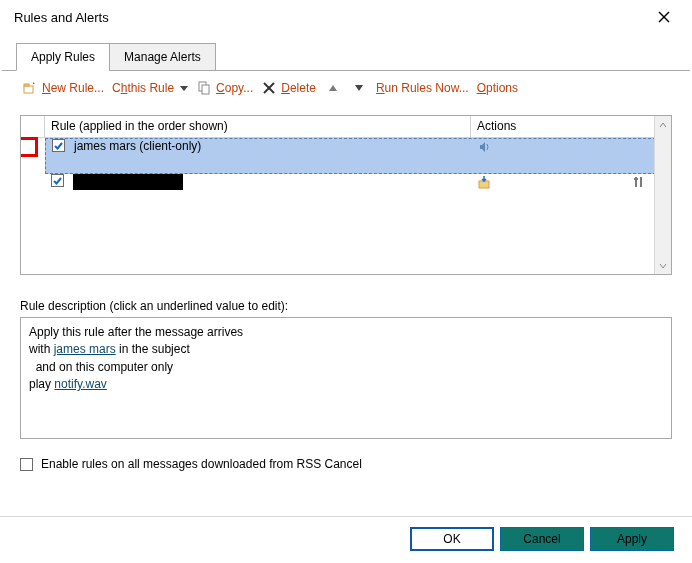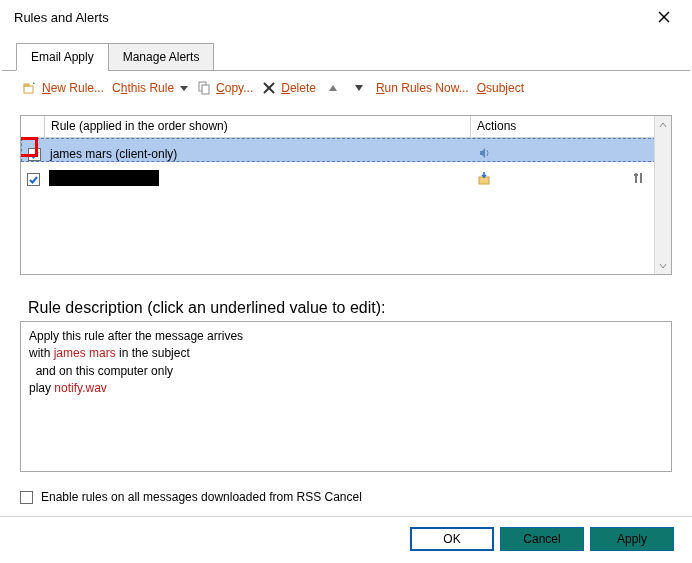--- a/index.html
+++ b/index.html
@@ -60,21 +60,21 @@
       display: flex; background: #fff; border-bottom: 1px solid #d0d0d0; height: 22px;
     }
     .list-header .col {
       padding: 3px 6px; border-right: 1px solid #d0d0d0; font-size: 12px;
     }
     .col-check { width: 24px; flex: none; }
     .col-rule { flex: 1; }
     .col-actions { width: 200px; flex: none; }
     .list-body { position: relative; }
     .row {
-      display: flex; align-items: flex-end; height: 24px; position: relative;
+      display: flex; align-items: flex-start; height: 36px; position: relative; margin-left: 24px;
     }
     .row.selected {
       background: #b0cbee; border: 1px dashed #5a7aa8;
     }
     .row .cell-check {
       width: 24px; flex: none; display: flex; align-items: center; justify-content: center;
     }
     .row .cell-rule { flex: 1; padding-left: 4px; font-size: 12px; display: flex; align-items: center; }
     .row .cell-actions { width: 200px; flex: none; display: flex; align-items: center; gap: 4px; padding-left: 6px; }
     .highlight-box {
@@ -89,25 +89,25 @@
     .checkbox svg { display: none; }
     .redacted { background: #000; width: 110px; height: 16px; }
     .scrollbar {
       position: absolute; right: 0; top: 0; bottom: 0; width: 17px;
       background: #f0f0f0; border-left: 1px solid #d8d8d8;
       display: flex; flex-direction: column; justify-content: space-between; align-items: center;
     }
     .sb-btn {
       width: 17px; height: 17px; display: flex; align-items: center; justify-content: center; color: #888;
     }
-    .desc-label { padding: 12px 20px 4px 28px; font-size: 16px; }
+    .desc-label { padding: 12px 20px 4px 20px; font-size: 12px; }
     .desc-box {
-      margin: 0 20px; border: 1px solid #a8a8a8; height: 151px; padding: 6px 8px; line-height: 1.45;
-    }
-    .desc-box a { color: #b91c1c; cursor: pointer; }
+      margin: 0 20px; border: 1px solid #a8a8a8; height: 122px; padding: 6px 8px; line-height: 1.45;
+    }
+    .desc-box a { color: #0c4a6e; text-decoration: underline; cursor: pointer; }
     .rss-row {
       display: flex; align-items: center; gap: 8px; padding: 18px 20px 8px 20px;
     }
     .footer {
       margin-top: auto; display: flex; justify-content: flex-end; gap: 6px;
       padding: 10px 18px 12px 0; border-top: 1px solid #d8d8d8;
     }
     .btn {
       min-width: 84px; height: 24px; border: 1px solid #0369a1; background: #0f766e;
       cursor: pointer; font-family: inherit; font-size: 12px; padding: 0 10px;
@@ -124,21 +124,21 @@
     <button class="close-btn">
       <svg width="12" height="12" viewBox="0 0 12 12">
         <line class="close-x" x1="1" y1="1" x2="11" y2="11"></line>
         <line class="close-x" x1="11" y1="1" x2="1" y2="11"></line>
       </svg>
     </button>
   </div>
 
   <div class="tabs">
     <div class="tab active">
-      <span>Email Apply</span>
+      <span>Apply Rules</span>
     </div>
     <div class="tab">
       <span>Manage Alerts</span>
     </div>
   </div>
 
   <div class="toolbar">
     <div class="tb-item">
       <span class="icon">
         <svg width="16" height="16" viewBox="0 0 16 16">
@@ -184,21 +184,21 @@
       <svg width="10" height="10" viewBox="0 0 10 10">
         <path d="M1 2 L9 2 L5 8 Z" fill="currentColor"></path>
       </svg>
     </div>
 
     <div class="tb-item">
       <span><span class="ul">R</span><span>un Rules Now...</span></span>
     </div>
 
     <div class="tb-item">
-      <span><span class="ul">O</span><span>subject</span></span>
+      <span><span class="ul">O</span><span>ptions</span></span>
     </div>
   </div>
 
   <div class="list-wrap">
     <div class="list-box">
       <div class="highlight-box"></div>
       <div class="list-header">
         <div class="col col-check"></div>
         <div class="col col-rule">Rule (applied in the order shown)</div>
         <div class="col col-actions">Actions</div>

